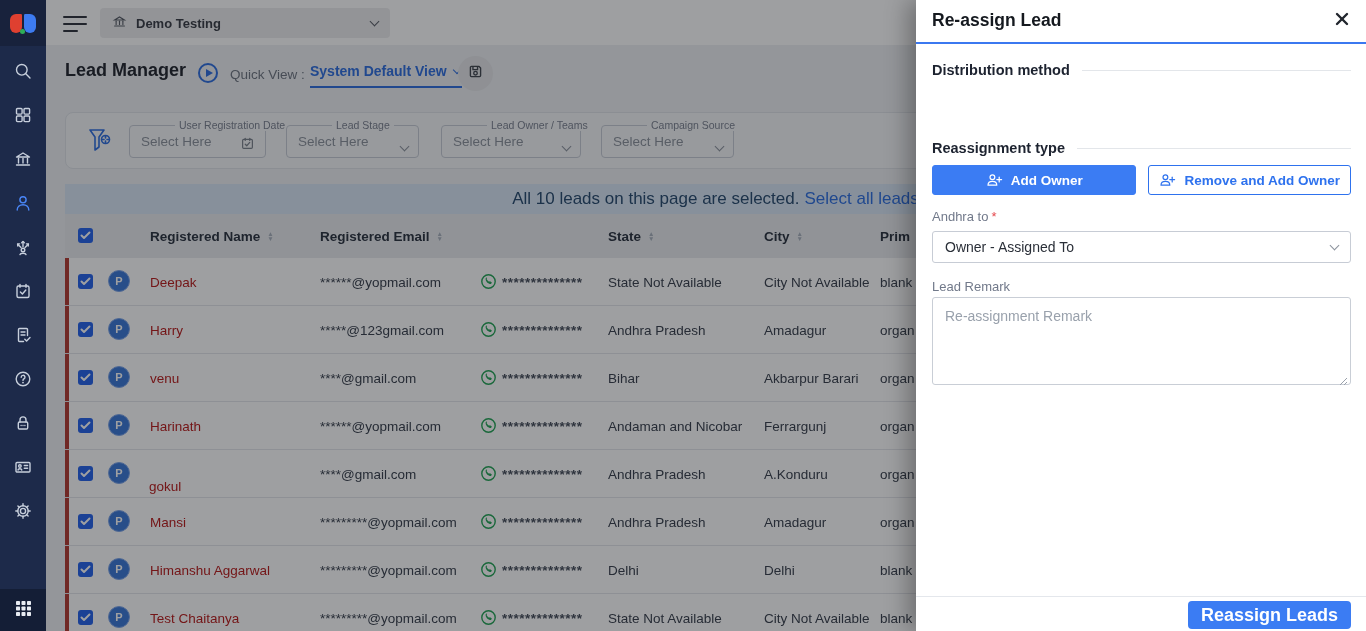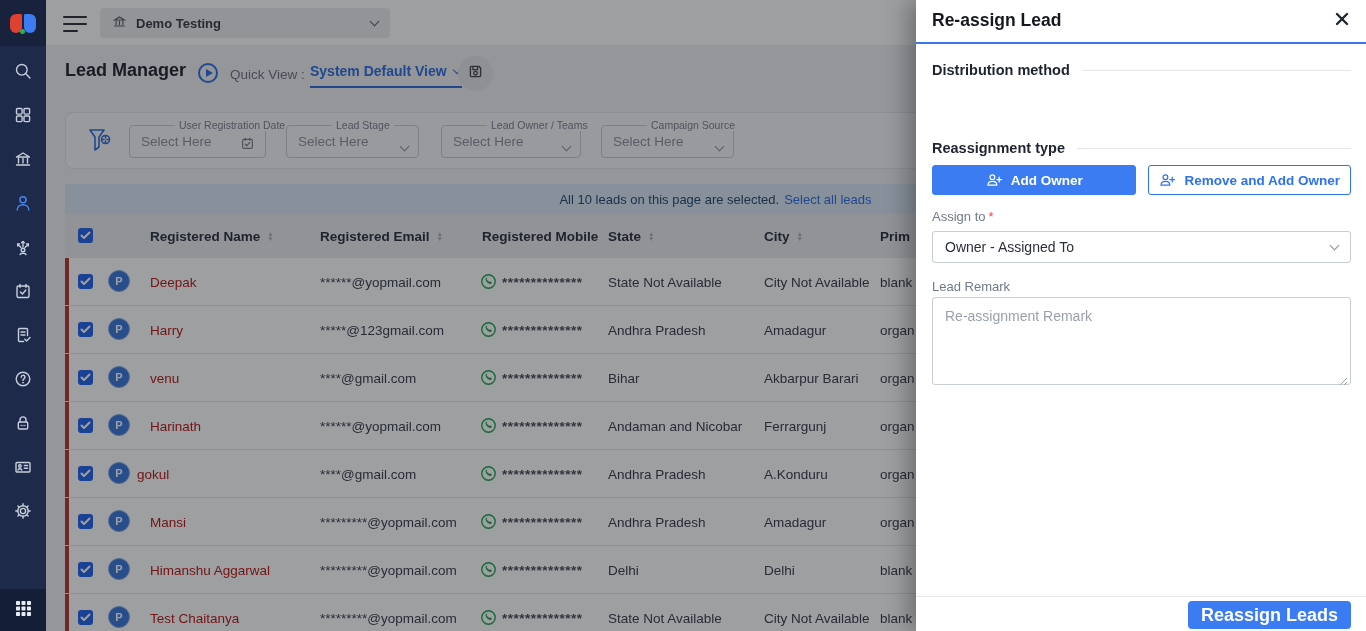--- a/index.html
+++ b/index.html
@@ -40,21 +40,21 @@
   .qv-value .chev { width:6px; height:6px; margin-top:-2px; }
   .save-btn { position:absolute; left:412px; top:56px; width:35px; height:35px; border-radius:50%; background:#e6e7e9; display:flex; align-items:center; justify-content:center; cursor:pointer; }
   
   .filter-card { position:absolute; left:19px; right:10px; top:112px; height:57px; background:#f6f7f9; border:1px solid #dfe3e8; border-radius:8px; }
   .funnel { position:absolute; left:21px; top:13px; }
   .fselect { position:absolute; top:12px; height:33px; border:1px solid #c6ccd5; border-radius:4px; cursor:pointer; }
   .fselect .flabel { position:absolute; top:-7px; left:9px; font-size:10.5px; color:#7b8290; background:#f6f7f9; padding:0 4px; white-space:nowrap;margin-left:36px; }
   .fselect .fvalue { display:block; line-height:31px; padding-left:11px; font-size:13.5px; color:#8b929c; }
   .fselect .ficon { position:absolute; right:10px; top:10px; color:#8b929c; }
   
-  .banner { position:absolute; left:19px; right:0; top:184px; height:30px; background:#d9e7f6; display:flex; align-items:center; justify-content:center; font-size:13px; color:#274a6e; }
+  .banner { position:absolute; left:19px; right:0; top:184px; height:30px; background:#d9e7f6; display:flex; align-items:center; justify-content:center; font-size:17px; color:#274a6e; }
   .banner .blink { color:#2e6fe0; margin-left:5px; cursor:pointer; }
   
   .thead { position:absolute; left:19px; right:0; top:214px; height:44px; background:#e9ecef; }
   .th { position:absolute; top:0; height:44px; display:flex; align-items:center; gap:7px; font-weight:bold; font-size:13.5px; color:#2b323f; }
   .sort { display:inline-flex; flex-direction:column; color:#a9b1bd; font-size:6.5px; line-height:5.5px; }
   .rows { position:absolute; left:19px; right:0; top:258px; height:373px; overflow:hidden; }
   .trow { position:relative; height:48px; background:#ffffff; border-bottom:1px solid #e4e7ec; }
   .trow::before { content:""; position:absolute; left:0; top:0; bottom:0; width:4px; background:#b23a31; }
   .cell { position:absolute; top:50%; transform:translateY(-50%); font-size:13.5px; color:#39404d; white-space:nowrap; }
   .cbx { width:15px; height:15px; background:#2563eb; border-radius:3px; display:flex; align-items:center; justify-content:center; cursor:pointer; }
@@ -304,23 +304,20 @@
           <span>▼</span>
         </span>
       </div>
       <div class="th" style="left: 255px;">
         <span>Registered Email</span>
         <span class="sort">
           <span>▲</span>
           <span>▼</span>
         </span>
       </div>
-      <div class="th" style="left: 417px;">
-        <span>Registered Mobile</span>
-      </div>
       <div class="th" style="left: 543px;">
         <span>State</span>
         <span class="sort">
           <span>▲</span>
           <span>▼</span>
         </span>
       </div>
       <div class="th" style="left: 699px;">
         <span>City</span>
         <span class="sort">
@@ -405,21 +402,21 @@
         <span class="cell" style="left: 699px;">Ferrargunj</span>
         <span class="cell" style="left: 815px;">organ</span>
       </div>
       <div class="trow">
         <div class="cbx" style="position: absolute; left: 13px; top: 16px;">
           <svg width="11" height="9" viewBox="0 0 11 9" style="stroke:#fff;fill:none;stroke-width:2;stroke-linecap:round;stroke-linejoin:round">
             <path d="M1.5 4.5 L4 7 L9.5 1.5"></path>
           </svg>
         </div>
         <div class="avatar" style="position: absolute; left: 43px; top: 12px;">P</div>
-        <span class="cell name" style="left: 72px;">gokul</span>
+        <span class="cell name" style="left: 84px; margin-top: 12px;">gokul</span>
         <span class="cell" style="left: 255px;">****@gmail.com</span>
         <span class="cell" style="left: 415px; margin-top: 1px;"><svg width="17" height="17" viewBox="0 0 17 17" style="fill:none">
             <circle cx="8.5" cy="8.5" r="6.7" style="stroke:#23a455;stroke-width:1.4"></circle>
             <path d="M5.6 5.5 c0 3.2 2.3 5.4 5.4 5.6 l.9-1.7 -1.9-1.1 c-.3.3-.9.4-1.3.2 -.8-.5-1.5-1.2-1.9-2 -.2-.4-.1-1 .2-1.3 L6.4 4.2 Z" style="fill:#23a455"></path>
           </svg></span>
         <span class="cell mobile" style="left: 437px;">**************</span>
         <span class="cell" style="left: 543px;">Andhra Pradesh</span>
         <span class="cell" style="left: 699px;">A.Konduru</span>
         <span class="cell" style="left: 815px;">organ</span>
       </div>
@@ -520,21 +517,21 @@
             <path d="M3.5 16.5 c0-3.2 2.5-4.8 5.5-4.8 s5.5 1.6 5.5 4.8 Z"></path>
             <line x1="17.5" y1="6.5" x2="17.5" y2="12.5"></line>
             <line x1="14.5" y1="9.5" x2="20.5" y2="9.5"></line>
           </svg>
         </span>
         <span>Remove and Add Owner</span>
       </div>
     </div>
 
   <div class="f-label" style="top:209px">
-    <span>Assign to</span><span class="req">*</span>
+    <span>Andhra to</span><span class="req">*</span>
   </div>
   <div class="p-select">
     <span>Owner - Assigned To</span>
     <span class="chev"></span>
   </div>
 
   <div class="f-label" style="top:279px">Lead Remark</div>
   <textarea class="p-textarea" placeholder="Re-assignment Remark" style=""></textarea>
   <span class="resize-h"><svg width="9" height="9" viewBox="0 0 9 9" style="stroke:#9aa1ab;stroke-width:1">
         <line x1="8" y1="1" x2="1" y2="8"></line>

